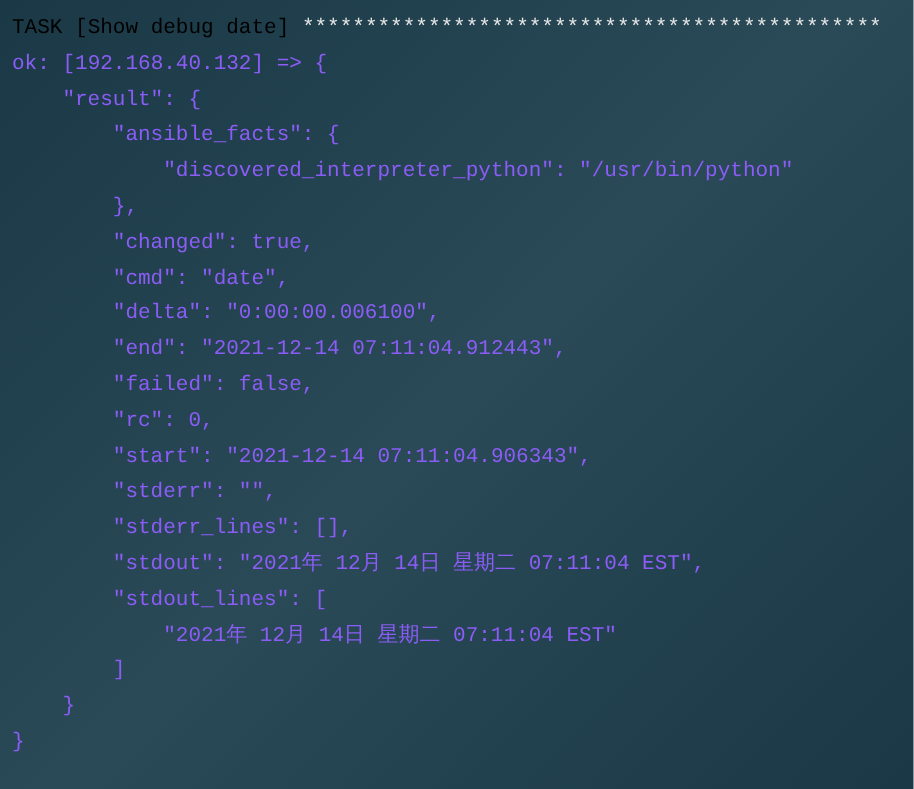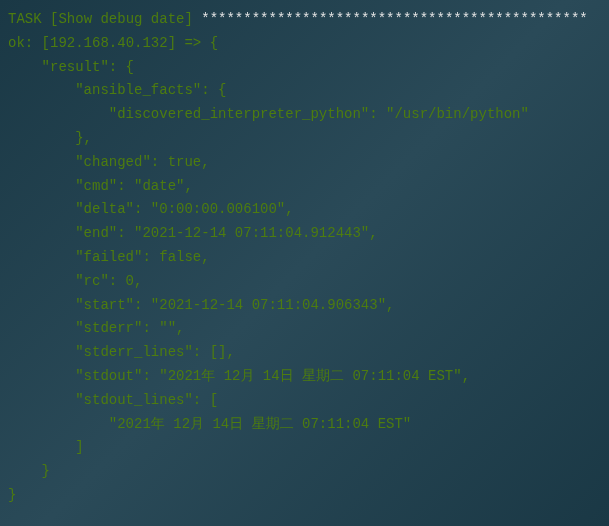--- a/index.html
+++ b/index.html
@@ -12,27 +12,27 @@
       color: #4ade80;
       width: 609px;
       height: 526px;
       box-sizing: border-box;
       overflow: hidden;
     }
     .task-line {
       white-space: nowrap;
     }
     .task-label {
-      color: #4d7c0f;
+      color: #000000;
     }
     .task-stars {
       color: #e5e5e5;
     }
     .green {
-      color: #4d7c0f;
+      color: #8b5cf6;
     }
     .line {
       white-space: pre;
     }
   </style>
 </head>
 <body>
 
 <div>
   <div class="task-line line"><span class="task-label">TASK [</span><span class="task-label">Show debug date</span><span class="task-label">] </span><span class="task-stars">**********************************************</span></div>

